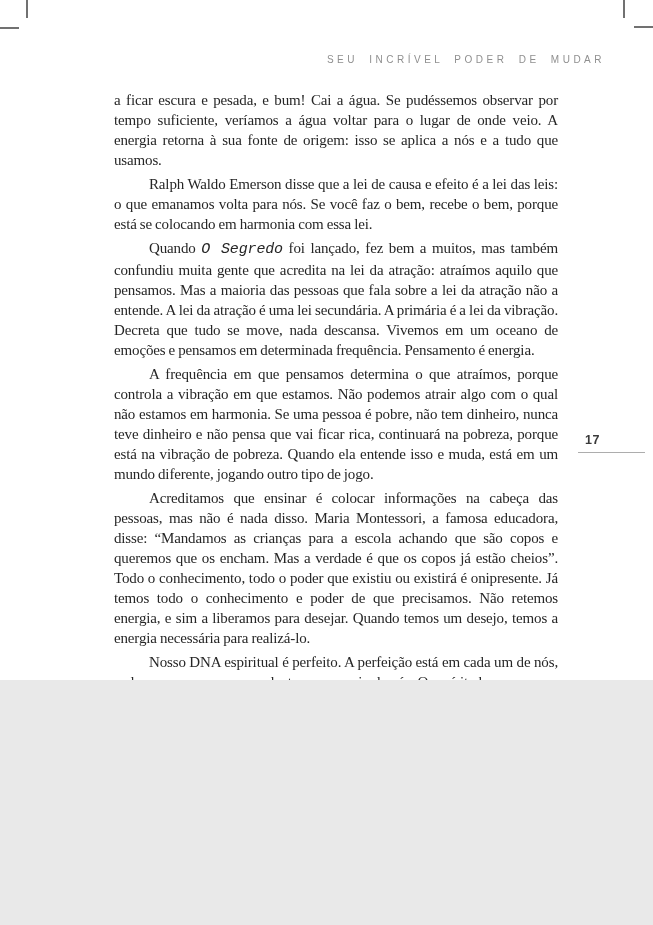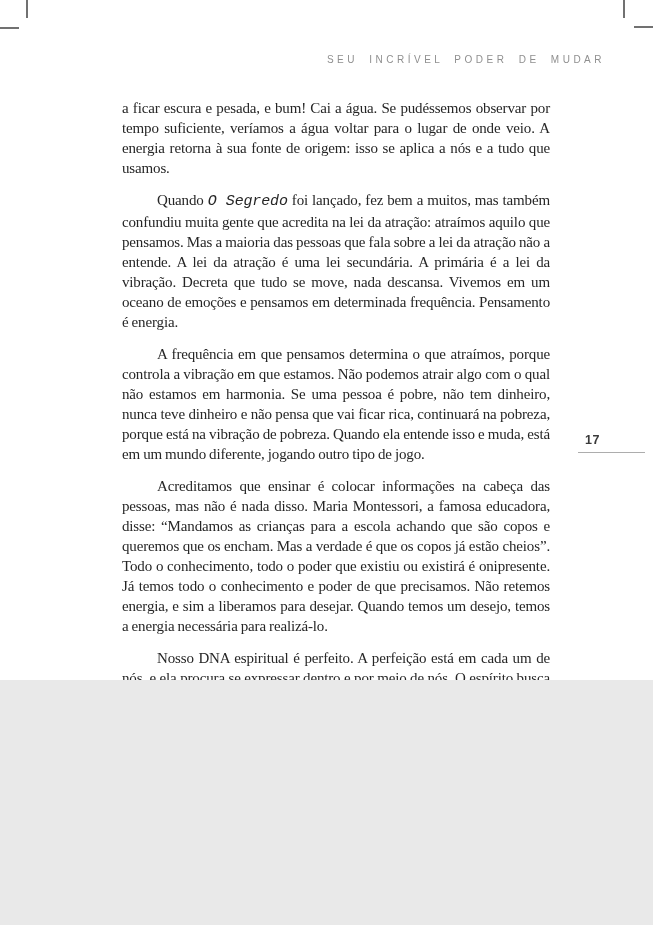--- a/index.html
+++ b/index.html
@@ -43,21 +43,21 @@
     text-transform:uppercase;
     white-space:nowrap;
   }
   
   .text-block{
     position:absolute;
     left:110px;top:86px;width:452px;
     color:var(--body-color);
   }
   .text-block p{
-    margin:12px;
+    margin:4px;
     font-size:15px;
     line-height:20px;
     letter-spacing:-0.15px;
     word-spacing:-0.5px;
     text-align:justify;
     text-justify:inter-word;
   }
   .text-block p.indented{text-indent:35px;}
   .text-block em{font-style:italic;font-family:Liberation Mono, monospace;}
   
@@ -100,20 +100,21 @@
   <div class="crop h tr-h"></div>
   <div class="crop h bl-h"></div>
   <div class="crop v bl-v"></div>
   <div class="crop h br-h"></div>
   <div class="crop v br-v"></div>
 
   <div class="running-head">SEU INCRÍVEL PODER DE MUDAR</div>
 
   <div class="text-block">
       <p class=""><span>a ficar escura e pesada, e bum! Cai a água. Se pudéssemos observar por tempo suficiente, veríamos a água voltar para o lugar de onde veio. A energia retorna à sua fonte de origem: isso se aplica a nós e a tudo que usamos.</span></p>
+      <p class="indented"><span>Ralph Waldo Emerson disse que a lei de causa e efeito é a lei das leis: o que emanamos volta para nós. Se você faz o bem, recebe o bem, porque está se colocando em harmonia com essa lei.</span></p>
       <p class="indented"><span>Quando </span><em>O Segredo</em><span> foi lançado, fez bem a muitos, mas também confundiu muita gente que acredita na lei da atração: atraímos aquilo que pensamos. Mas a maioria das pessoas que fala sobre a lei da atração não a entende. A lei da atração é uma lei secundária. A primária é a lei da vibração. Decreta que tudo se move, nada descansa. Vivemos em um oceano de emoções e pensamos em determinada frequência. Pensamento é energia.</span></p>
       <p class="indented"><span>A frequência em que pensamos determina o que atraímos, porque controla a vibração em que estamos. Não podemos atrair algo com o qual não estamos em harmonia. Se uma pessoa é pobre, não tem dinheiro, nunca teve dinheiro e não pensa que vai ficar rica, continuará na pobreza, porque está na vibração de pobreza. Quando ela entende isso e muda, está em um mundo diferente, jogando outro tipo de jogo.</span></p>
       <p class="indented"><span>Acreditamos que ensinar é colocar informações na cabeça das pessoas, mas não é nada disso. Maria Montessori, a famosa educadora, disse: “Mandamos as crianças para a escola achando que são copos e queremos que os encham. Mas a verdade é que os copos já estão cheios”. Todo o conhecimento, todo o poder que existiu ou existirá é onipresente. Já temos todo o conhecimento e poder de que precisamos. Não retemos energia, e sim a liberamos para desejar. Quando temos um desejo, temos a energia necessária para realizá-lo.</span></p>
       <p class="indented"><span>Nosso DNA espiritual é perfeito. A perfeição está em cada um de nós, e ela procura se expressar dentro e por meio de nós. O espírito busca sempre a expansão, a expressão; sempre mostra a essência de quem somos como espírito puro e não adulterado. Sempre quer se expressar de uma maneira melhor. É por isso que queremos coisas. Na verdade, não</span></p>
     </div>
 
   <div class="page-number">17</div>
   <div class="page-number-rule"></div>
 
   <div class="footer">

